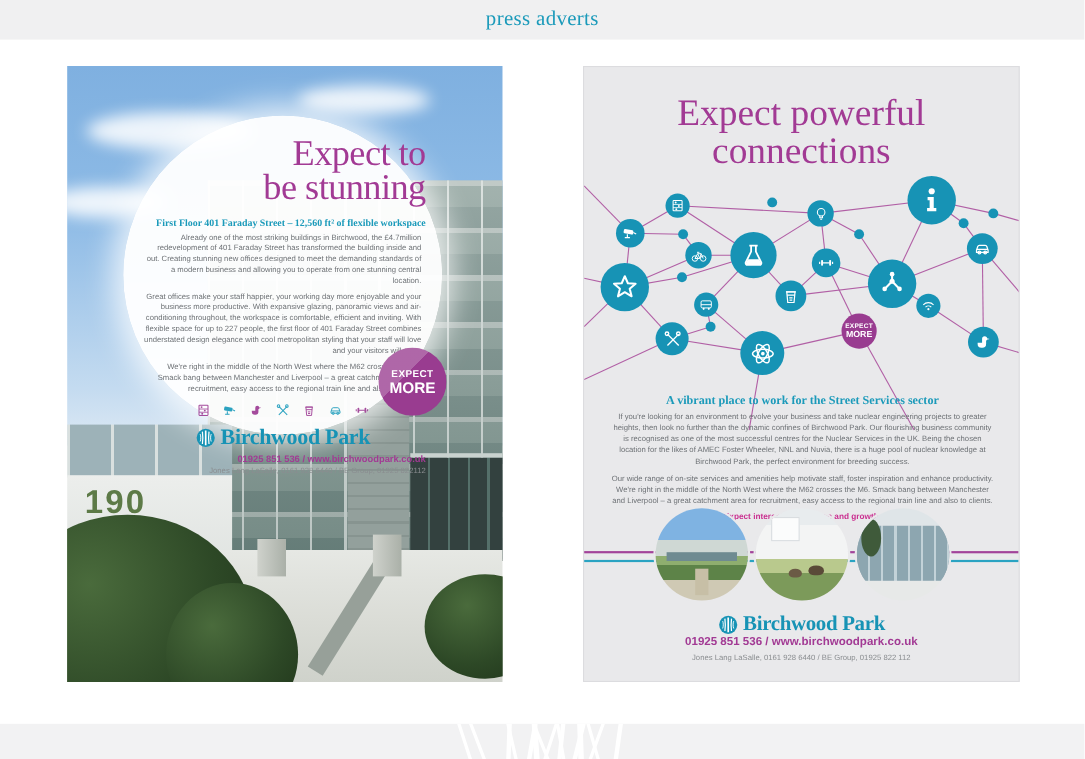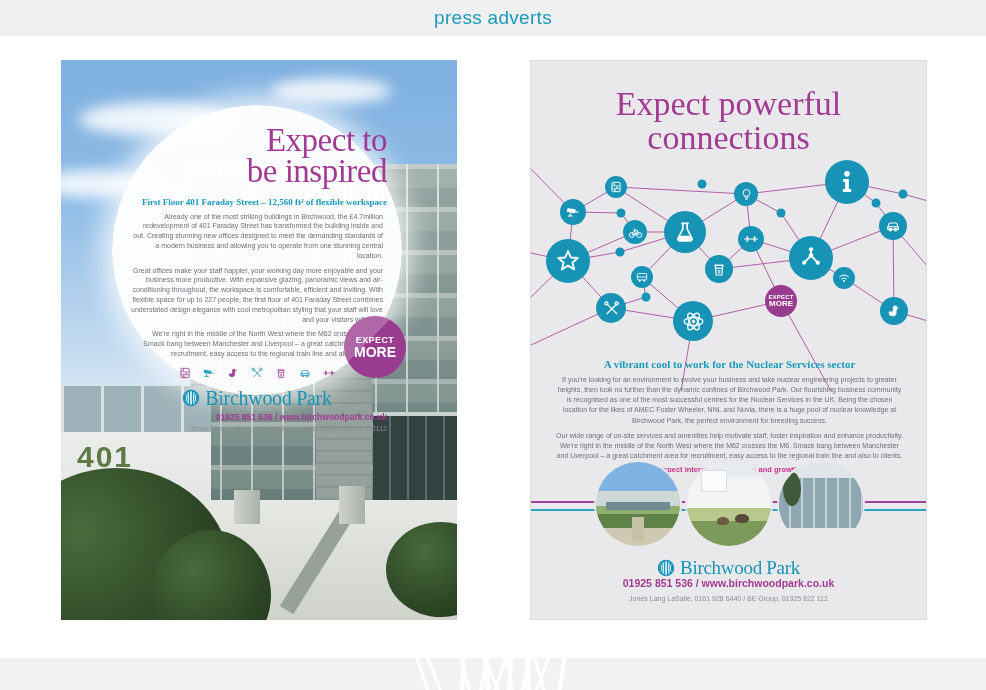--- a/index.html
+++ b/index.html
@@ -2,21 +2,21 @@
 <html><head>
 <meta charset="utf-8">
 <style>
   * { margin:0; padding:0; box-sizing:border-box; }
   html,body { width:986px; height:690px; background:#fff; overflow:hidden;
     font-family:"Liberation Sans","DejaVu Sans",sans-serif; position:relative; }
 
   
   .header-band { position:absolute; left:0; top:0; width:986px; height:36px;
     background:#f0f0f1; display:flex; align-items:center; justify-content:center; }
-  .header-title { font-family:Liberation Sans, sans-serif;
+  .header-title { font-family:Liberation Serif, serif;
     font-size:19px; color:#1b9aba; letter-spacing:.3px; }
   .footer-band { position:absolute; left:0; top:658px; width:986px; height:32px;
     background:#f2f2f3; overflow:hidden; }
   .footer-streak { position:absolute; top:-6px; background:#fff; border-radius:2px;
     transform-origin:50% 100%; }
 
   
   .advert { position:absolute; top:60px; width:397px; height:560px; overflow:hidden; }
   .advert-left  { left:61px; width:396px; }
   .advert-right { left:530px; background:#e9e9eb; border:1px solid #dcdcdf; }
@@ -57,21 +57,21 @@
   .ad-title { font-family:"Liberation Serif","DejaVu Serif",serif; color:#a23a94;
     font-size:33px; line-height:.95; font-weight:500; letter-spacing:-.5px; }
   .left-subhead { margin-top:9px; font-family:"Liberation Serif","DejaVu Serif",serif;
     font-weight:bold; font-size:9px; color:#1b9aba; }
   .left-para { margin-top:5px; font-size:7px; line-height:1.4; color:#6d7175; padding:0 4px; }
   .amenities { margin-top:7px; display:flex; justify-content:center; gap:10px; }
   .amenities svg { width:14px; height:14px; display:block; }
   .logo-row { margin-top:7px; display:flex; align-items:center; justify-content:center; gap:5px; }
   .logo-row svg { width:18px; height:18px; display:block; }
   .logo-name { font-family:"Liberation Serif","DejaVu Serif",serif; color:#1793b5;
-    font-size:20px; font-weight:400; letter-spacing:-.3px; }
+    font-size:20px; font-weight:700; letter-spacing:-.3px; }
   .left-contact { margin-top:2px; font-size:8.5px; font-weight:bold; color:#a23a94; }
   .left-agents { margin-top:3px; font-size:7px; color:#8a8d90; }
 
   .badge { position:absolute; border-radius:50%; background:#993c90;
     display:flex; flex-direction:column; align-items:center; justify-content:center;
     color:#fff; font-weight:bold; text-align:center;
     background-image:linear-gradient(135deg,rgba(255,255,255,.22) 0 40%,rgba(255,255,255,0) 40%); }
   .badge-left { left:283px; top:256px; width:62px; height:62px; }
   .badge-left .b1 { font-size:9px; letter-spacing:.4px; }
   .badge-left .b2 { font-size:14px; line-height:1; }
@@ -122,36 +122,36 @@
     <div class="cloud" style="left:18px;top:42px;width:150px;height:34px;"></div>
     <div class="cloud" style="left:210px;top:18px;width:120px;height:26px;"></div>
     <div class="cloud" style="left:-20px;top:110px;width:110px;height:28px;"></div>
   </div>
   <div class="glass-building"></div>
   <div class="facade-column"></div>
   <div class="entrance"></div>
   <div class="wall-windows"></div>
   <div class="wall-left"></div>
   <div class="sign">
-    <div class="sign-401">401</div>
+    <div class="sign-401">190</div>
     <div class="sign-street">Faraday Street</div>
   </div>
   <div class="pavement"></div>
   <div class="paver-strip"></div>
   <div class="bollard" style="left:173px;top:430px;width:26px;height:34px;"></div>
   <div class="bollard" style="left:278px;top:426px;width:26px;height:38px;"></div>
   <div class="bush" style="left:-60px;top:408px;width:230px;height:210px;"></div>
   <div class="bush" style="left:90px;top:470px;width:120px;height:130px;"></div>
   <div class="bush" style="left:325px;top:462px;width:110px;height:95px;"></div>
 
   <div class="circle-panel">
     <div class="circle-inner">
       <div class="ad-title">
         <div>Expect to</div>
-        <div>be inspired</div>
+        <div>be stunning</div>
       </div>
       <div class="left-subhead">First Floor 401 Faraday Street – 12,560 ft² of flexible workspace</div>
       <p class="left-para">Already one of the most striking buildings in Birchwood, the £4.7million redevelopment of 401 Faraday Street has transformed the building inside and out. Creating stunning new offices designed to meet the demanding standards of a modern business and allowing you to operate from one stunning central location.</p>
       <p class="left-para">Great offices make your staff happier, your working day more enjoyable and your business more productive. With expansive glazing, panoramic views and air-conditioning throughout, the workspace is comfortable, efficient and inviting. With flexible space for up to 227 people, the first floor of 401 Faraday Street combines understated design elegance with cool metropolitan styling that your staff will love and your visitors will envy.</p>
       <p class="left-para">We're right in the middle of the North West where the M62 crosses the M6. Smack bang between Manchester and Liverpool – a great catchment area for recruitment, easy access to the regional train line and also to clients.</p>
       <div class="amenities" id="amenities-row">
           <span style="color: rgb(164, 75, 156);">
             <svg viewBox="0 0 24 24">
               <rect x="5" y="4" width="14" height="16" rx="1" fill="none" stroke="currentColor" stroke-width="1.6"></rect>
               <line x1="5" y1="10" x2="19" y2="10" stroke="currentColor" stroke-width="1.3"></line>
@@ -417,21 +417,21 @@
       </div>
       <div class="net-node" style="left: 349px; top: 236px; width: 28px; height: 28px;">
         <svg viewBox="0 0 24 24" fill="currentColor" style="width: 18px; height: 18px;">
           <path d="M13.5 4.8 A3.1 3.1 0 0 1 16.6 7.9 C16.6 9.1 16.1 9.9 15.3 10.5 L15.3 14.3 A4.6 4.6 0 0 1 10.7 18.9 L9.6 18.9 A4.6 4.6 0 0 1 5 14.3 L5 12.8 L10.4 12.8 L10.4 7.9 A3.1 3.1 0 0 1 13.5 4.8 Z"></path>
           <path d="M16.6 7.2 L19.4 8.1 L16.5 9.1 Z"></path>
         </svg>
       </div>
     </div>
 
   <div class="right-copy">
-    <div class="right-heading">A vibrant cool to work for the Nuclear Services sector</div>
+    <div class="right-heading">A vibrant place to work for the Street Services sector</div>
     <p class="right-para">If you're looking for an environment to evolve your business and take nuclear engineering projects to greater heights, then look no further than the dynamic confines of Birchwood Park. Our flourishing business community is recognised as one of the most successful centres for the Nuclear Services in the UK. Being the chosen location for the likes of AMEC Foster Wheeler, NNL and Nuvia, there is a huge pool of nuclear knowledge at Birchwood Park, the perfect environment for breeding success.</p>
     <p class="right-para">Our wide range of on-site services and amenities help motivate staff, foster inspiration and enhance productivity. We're right in the middle of the North West where the M62 crosses the M6. Smack bang between Manchester and Liverpool – a great catchment area for recruitment, easy access to the regional train line and also to clients.</p>
     <div class="right-tagline">Expect interaction, reaction and growth.</div>
   </div>
 
   <div class="photo-line line-purple"></div>
   <div class="photo-line line-teal"></div>
 
   <div class="photo-circle pc1">
     <div class="pc-detail" style="left:10px;top:40px;width:64px;height:8px;background:#6f8b91;"></div>

